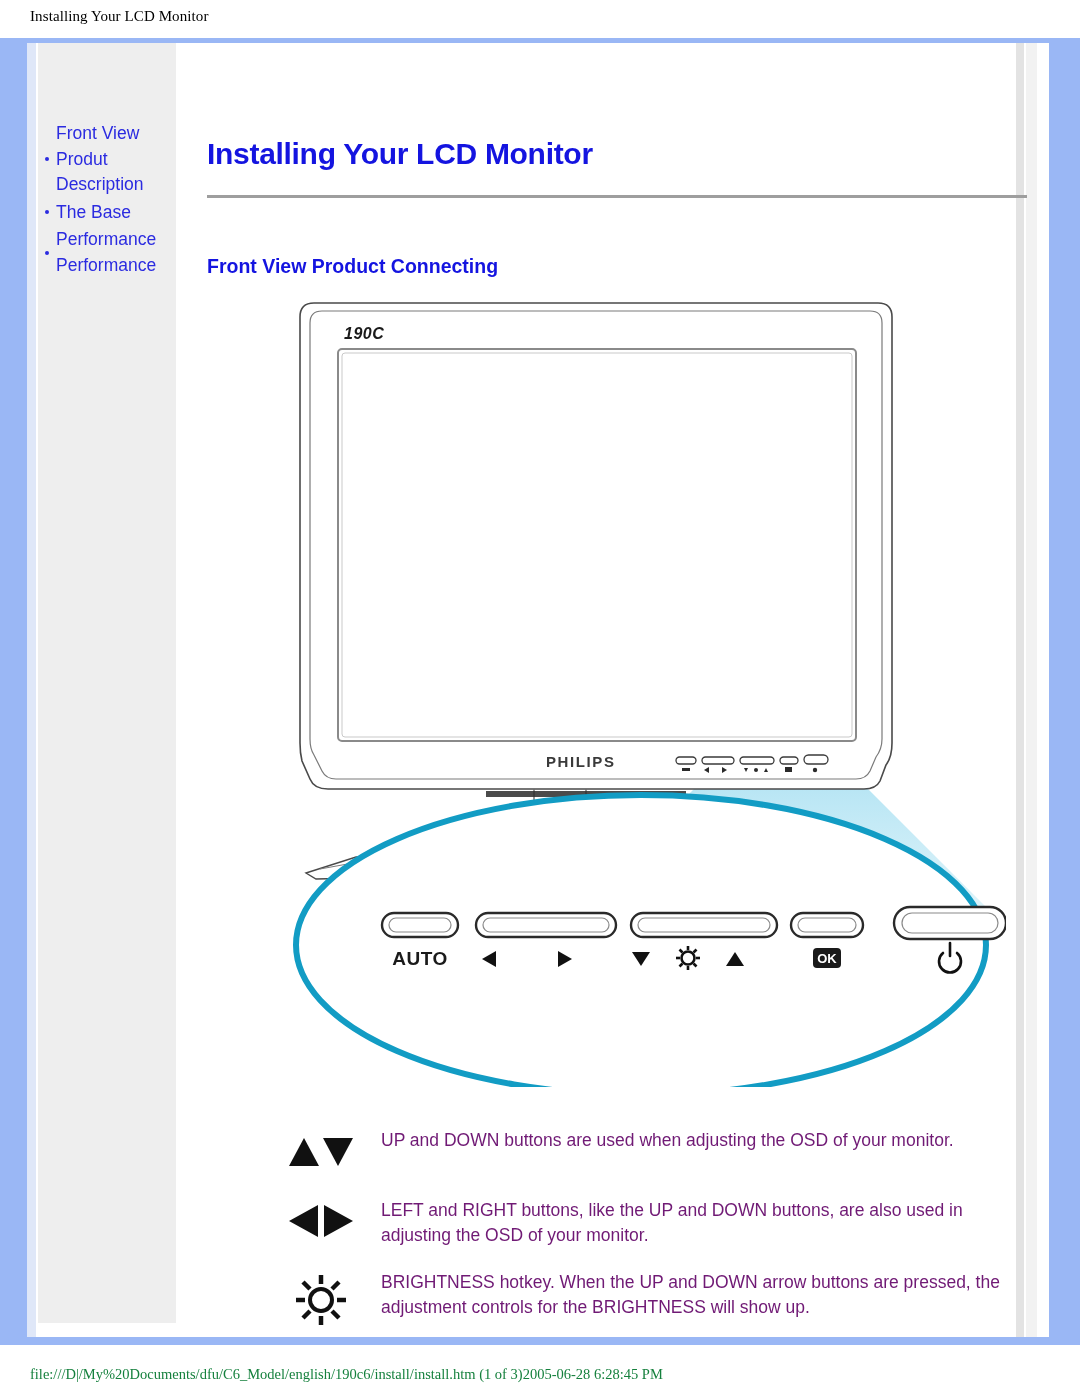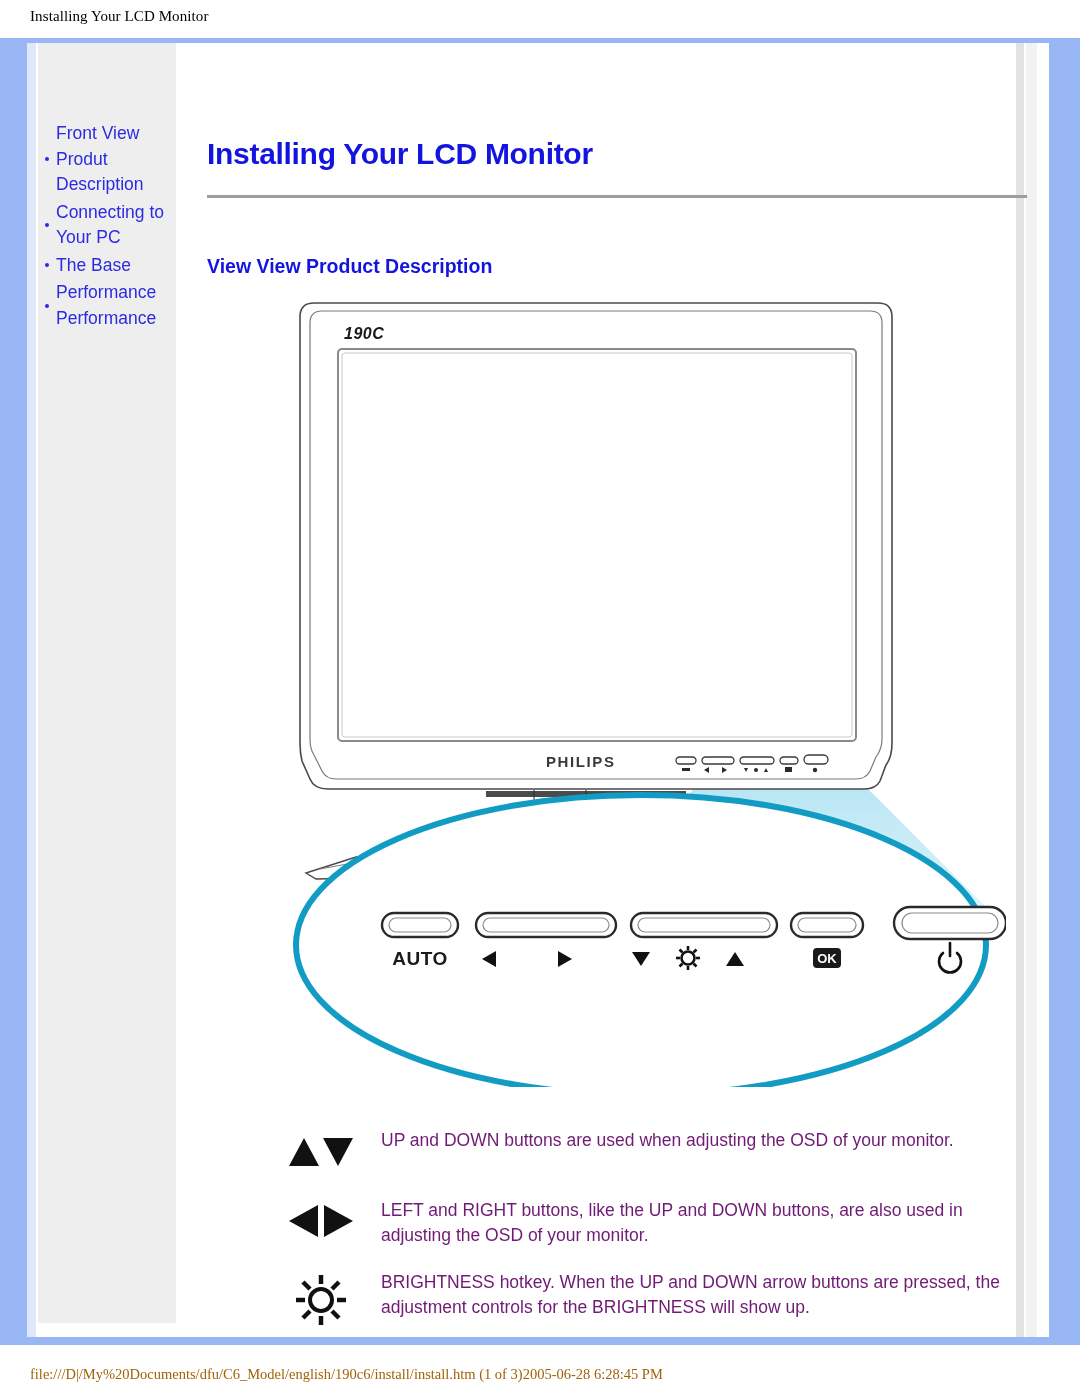--- a/index.html
+++ b/index.html
@@ -25,21 +25,21 @@
     color: #000;
     letter-spacing: 0.1px;
     white-space: nowrap;
   }
   .print-footer {
     position: absolute;
     left: 30px;
     top: 1366px;
     font-family: "Liberation Serif", serif;
     font-size: 14.5px;
-    color: #a16207;
+    color: #15803d;
     white-space: nowrap;
   }
 
   
   .page-frame {
     position: absolute;
     left: 0;
     top: 38px;
     width: 1080px;
     height: 1307px;
@@ -210,41 +210,37 @@
     <div class="right-strip-a"></div>
     <div class="right-strip-b"></div>
 
     <div class="content">
 
       <nav class="sidebar">
         <ul class="sidebar-list">
           <li class="sidebar-item">
             <span class="bullet"></span>
             <span>Front View Produt Description</span>
-          </li>
-          <li class="sidebar-item">
-            <span class="bullet"></span>
-            <span>Connecting to Your PC</span>
           </li>
           <li class="sidebar-item">
             <span class="bullet"></span>
             <span>The Base</span>
           </li>
           <li class="sidebar-item">
             <span class="bullet"></span>
             <span>Performance Performance</span>
           </li>
         </ul>
       </nav>
 
       <main class="main">
 
         <h1 class="page-title">Installing Your LCD Monitor</h1>
         <div class="hr-rule"></div>
-        <h2 class="section-title">View View Product Description</h2>
+        <h2 class="section-title">Front View Product Connecting</h2>
 
         <div class="monitor-figure">
           <svg width="720" height="800" viewBox="0 0 720 800" xmlns="http://www.w3.org/2000/svg">
             <defs>
               <linearGradient id="coneGrad" x1="0" y1="0" x2="0" y2="1">
                 <stop offset="0%" stop-color="#9edcf0" stop-opacity="0.95"></stop>
                 <stop offset="100%" stop-color="#c8ecf7" stop-opacity="0.75"></stop>
               </linearGradient>
             </defs>
 

